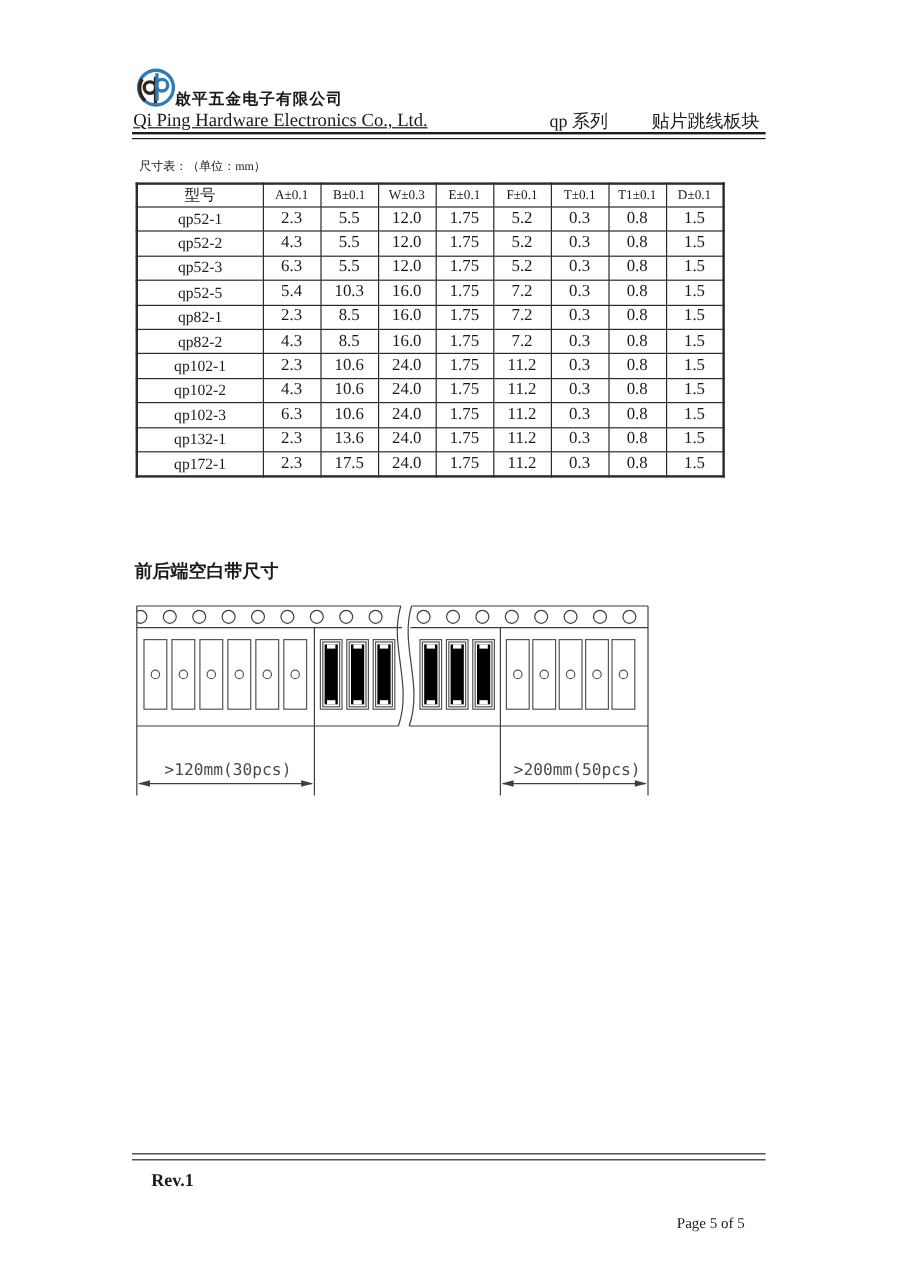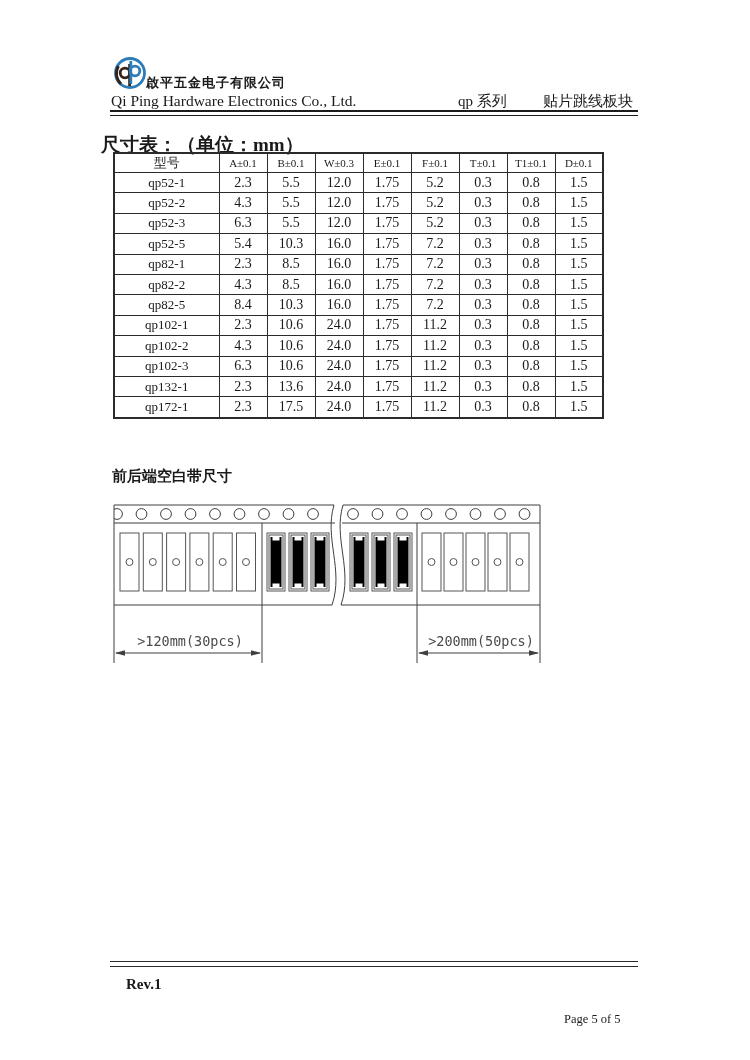--- a/index.html
+++ b/index.html
@@ -8,27 +8,27 @@
     width:750px;height:1060px;
     background:#ffffff;
     font-family:"Liberation Serif", serif;
     color:#1a1a1a;
     overflow:hidden;
   }
   .abs{position:absolute;}
 
   
   #company-cn{left:146px;top:74px;font-family:"Liberation Sans",sans-serif;font-size:13px;font-weight:700;letter-spacing:1px;}
-  #company-en{left:111px;top:92px;font-size:15.5px;}
+  #company-en{left:111px;top:92px;font-size:15.5px;text-decoration:underline;}
   #series-label{left:458px;top:92px;font-size:15px;}
   #product-label{left:543px;top:92px;font-size:15px;}
   #header-rule{left:110px;top:110px;width:528px;height:3px;border-top:2.5px solid #1c1c1c;border-bottom:1px solid #1c1c1c;}
 
   
-  #table-title{left:101px;top:132px;font-size:19px;font-weight:700;}
+  #table-title{left:116px;top:132px;font-size:10px;font-weight:400;}
   #dim-table-wrap{left:113px;top:152px;}
   table{border-collapse:collapse;table-layout:fixed;}
   #dim-table{border:2px solid #2b2b2b;}
   #dim-table th,#dim-table td{
     border:1px solid #2b2b2b;text-align:center;vertical-align:middle;
     padding:0;font-family:"Liberation Serif",serif;
   }
   #dim-table th{height:16px;font-size:11px;font-weight:400;}
   #dim-table th:first-child{font-size:13px;}
   #dim-table td{height:19.4px;font-size:14px;}
@@ -143,31 +143,20 @@
             <td>1.75</td>
             <td>7.2</td>
             <td>0.3</td>
             <td>0.8</td>
             <td>1.5</td>
           </tr>
           <tr>
             <td>qp82-2</td>
             <td>4.3</td>
             <td>8.5</td>
-            <td>16.0</td>
-            <td>1.75</td>
-            <td>7.2</td>
-            <td>0.3</td>
-            <td>0.8</td>
-            <td>1.5</td>
-          </tr>
-          <tr>
-            <td>qp82-5</td>
-            <td>8.4</td>
-            <td>10.3</td>
             <td>16.0</td>
             <td>1.75</td>
             <td>7.2</td>
             <td>0.3</td>
             <td>0.8</td>
             <td>1.5</td>
           </tr>
           <tr>
             <td>qp102-1</td>
             <td>2.3</td>

